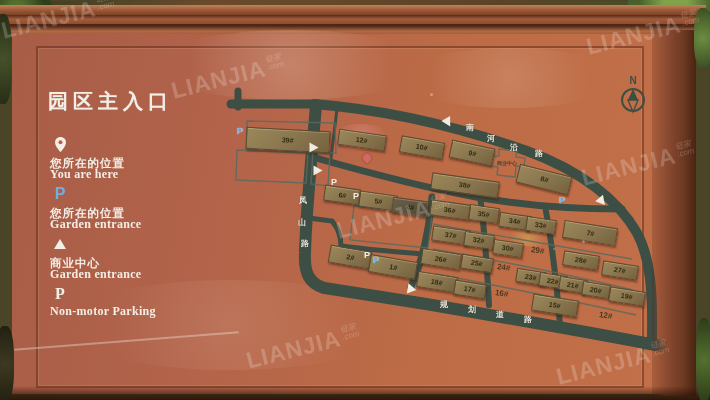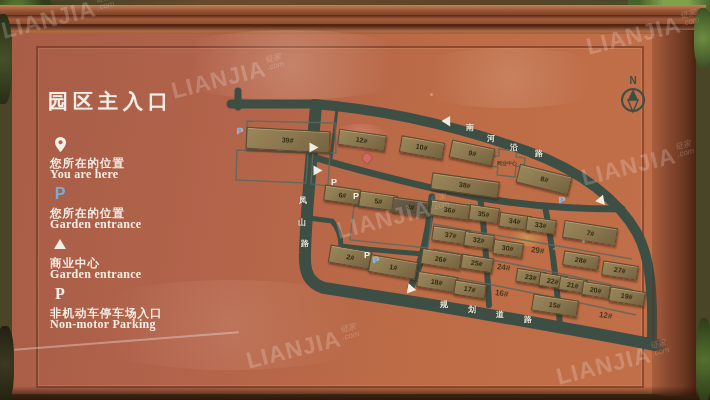--- a/index.html
+++ b/index.html
@@ -157,21 +157,20 @@
       <div class="ltxt">
           <div class="cn">商业中心</div>
         <div class="en">Garden entrance</div>
         </div>
     </div>
     <div class="lrow">
       <div class="licon">
           <span class="p-white-glyph">P</span>
         </div>
       <div class="ltxt">
-          <div class="cn">非机动车停车场入口</div>
         <div class="en">Non-motor Parking</div>
         </div>
     </div>
   </div>
 
   <div id="compass">
     <div class="n">N</div>
     <svg width="28" height="30" viewBox="0 0 28 30">
       <circle cx="14" cy="14" r="11" fill="none" stroke="#3d4e44" stroke-width="2"></circle>
       <polygon points="14,3 19,14 9,14" fill="#3d4e44"></polygon>

